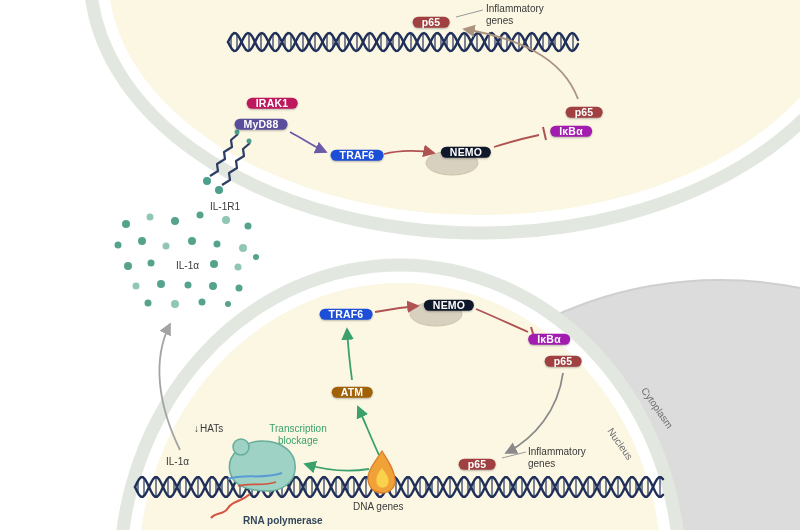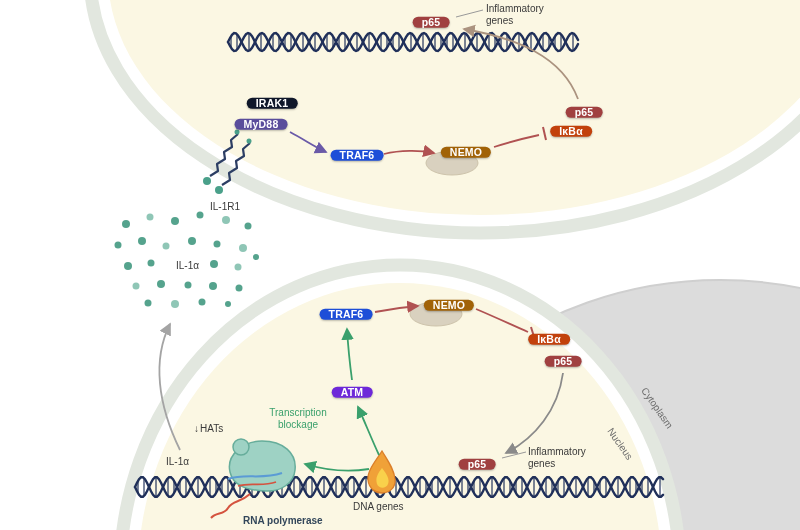--- a/index.html
+++ b/index.html
@@ -8,28 +8,28 @@
     font-family:"Liberation Sans",sans-serif;
   }
   svg.underlay{position:absolute;left:0;top:0;}
   .pill{
     position:absolute;transform:translate(-50%,-50%);
     color:#fff;font-size:10.5px;font-weight:bold;line-height:1;
     padding:0 9px;border-radius:11px;white-space:nowrap;
     box-shadow:0 1px 2px rgba(0,0,0,.28);letter-spacing:.2px;z-index:3;
   }
   .c-p65{background:#a04040}
-  .c-irak1{background:#0f172a}
+  .c-irak1{background:#be185d}
   .c-myd88{background:#5a4d9c}
   .c-traf6{background:#1d4ed8}
-  .c-nemo{background:#a16207}
-  .c-ikba{background:#c2410c}
-  .c-atm{background:#6d28d9}
+  .c-nemo{background:#0f172a}
+  .c-ikba{background:#a21caf}
+  .c-atm{background:#a16207}
   .lbl{position:absolute;font-size:10px;color:#3a3a3a;line-height:11.5px;z-index:4;white-space:nowrap;}
-  .lbl.center{text-align:center;}
+  .lbl.center{text-align:center;margin-top:16px;}
   .lbl.green{color:#3aa06c;}
   .lbl.rot{transform:translate(-50%,-50%) rotate(55deg);color:#6b6b6b;}
   .lbl.dark-blue{color:#32465a;font-weight:bold;}
   .hats-arrow{color:#3a3a3a;margin-right:1px;}
 </style>
 </head>
 <body>
 
 <div class="stage">
 

